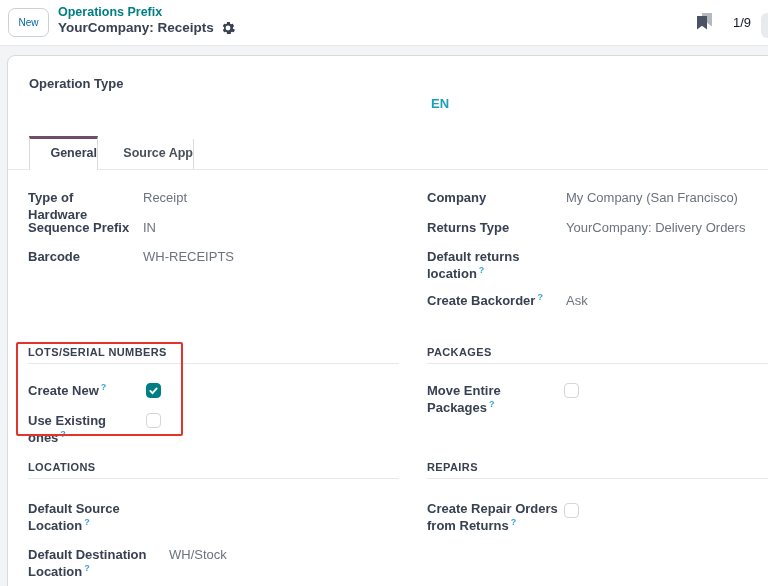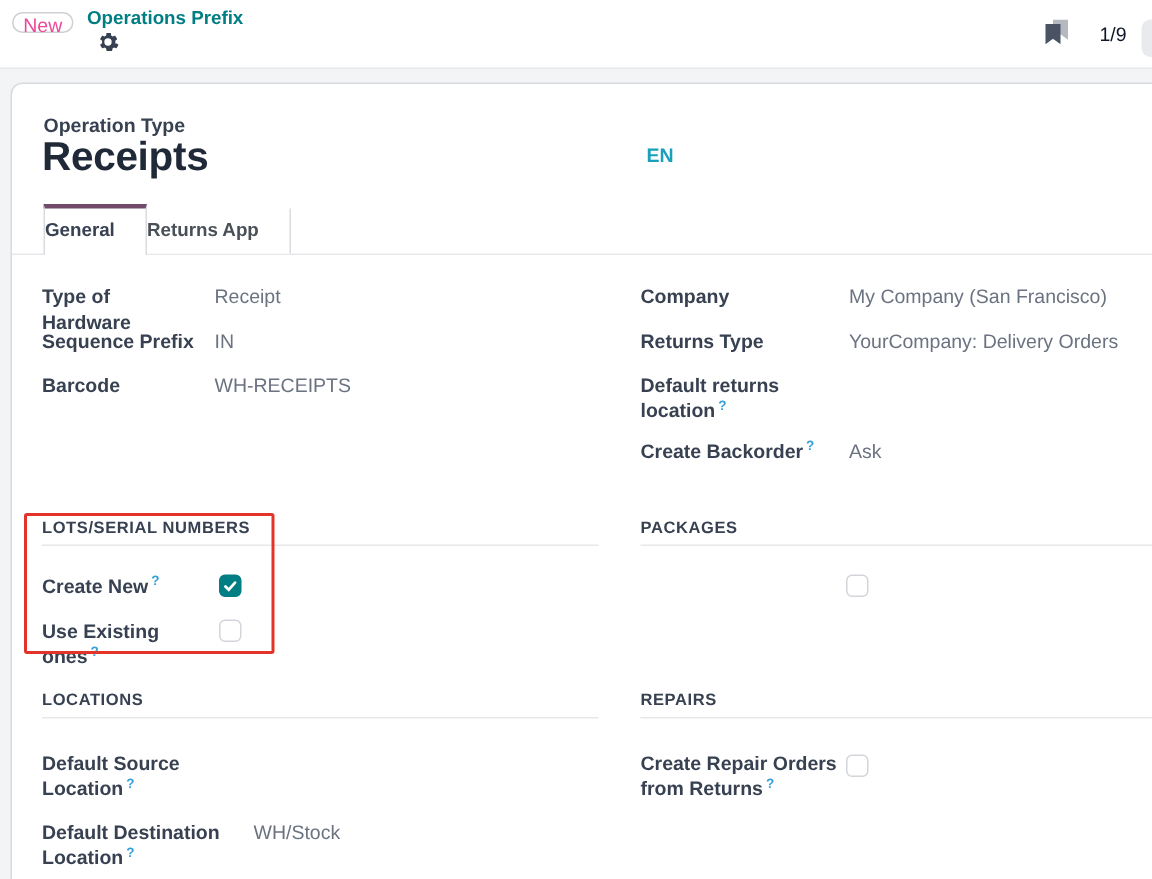--- a/index.html
+++ b/index.html
@@ -10,24 +10,24 @@
     font-family:"Liberation Sans", sans-serif;
     color:#374151;
   }
 
   
   .topbar {
     position:absolute; left:0; top:0; width:768px; height:46px;
     background:#ffffff; border-bottom:1px solid #e6e8eb;
   }
   .btn-new {
-    position:absolute; left:8px; top:8px; width:41px; height:14px;
+    position:absolute; left:8px; top:8px; width:41px; height:29px;
     background:#ffffff; border:1px solid #cdd0d4; border-radius:7px;
     font-family:"Liberation Sans", sans-serif;
-    font-size:13px; color:#ec4899; cursor:pointer;
+    font-size:10px; color:#0369a1; cursor:pointer;
   }
   .breadcrumbs { position:absolute; left:58px; top:5px; line-height:14px; }
   .bc-parent {
     display:block; font-size:12.5px; font-weight:700; color:#017e84;
     text-decoration:none; cursor:pointer;
   }
   .bc-current-row { display:flex; align-items:center; margin-top:2px; }
   .bc-current { font-size:13.5px; font-weight:700; color:#374151; }
   .gear { margin-left:7px; display:inline-flex; cursor:pointer; }
   .topbar-right { position:absolute; right:0; top:0; height:46px; }
@@ -47,21 +47,21 @@
     border-radius:8px 8px 0 0;
   }
   .op-type { position:absolute; left:21px; top:20px; font-size:13px; font-weight:700; color:#374151; }
   .title   { position:absolute; left:20px; top:33px; font-size:27px; font-weight:700; letter-spacing:-0.2px; color:#1f2937; cursor:text; }
   .lang    { position:absolute; left:423px; top:40px; font-size:13px; font-weight:700; color:#1ba0bc; cursor:pointer; }
 
   
   .tabline { position:absolute; left:0; right:0; top:113px; height:1px; background:#e6e8eb; z-index:1; }
   .tabs { position:absolute; left:21px; top:83px; display:flex; z-index:2; }
   .tab {
-    height:30px; line-height:29px; text-align:left; background:#ffffff;
+    height:30px; line-height:29px; text-align:right; background:#ffffff;
     font-size:12.5px; font-weight:700; color:#495057;
     border-right:1px solid #d9dbde; cursor:pointer;
   }
   .tab:first-child { border-left:1px solid #d9dbde; }
   .tab-general { width:69px; } .tab-hardware { width:80px; } .tab-barcode { width:96px; }
   .tab.active {
     border-top:3px solid #714b67; margin-top:-3px; height:34px;
     color:#374151; z-index:3;
   }
 
@@ -104,20 +104,21 @@
 </style>
 </head>
 <body>
 
 <header class="topbar">
   <button class="btn-new">New</button>
 
   <div class="breadcrumbs">
     <a class="bc-parent">Operations Prefix</a>
     <div class="bc-current-row">
+      <span class="bc-current">YourCompany: Receipts</span>
       <span class="gear">
         <svg width="14" height="14" viewBox="0 0 16 16" fill="#374151">
             <path d="M8 5.2a2.8 2.8 0 1 0 0 5.6 2.8 2.8 0 0 0 0-5.6zm6.6 3.9 1.2.8c.2.1.2.3.1.5l-1.3 2.2c-.1.2-.3.2-.5.2l-1.5-.6c-.4.3-.8.5-1.2.7l-.2 1.6c0 .2-.2.3-.4.3H7.2c-.2 0-.4-.1-.4-.3l-.2-1.6c-.4-.2-.8-.4-1.2-.7l-1.5.6c-.2.1-.4 0-.5-.2L2.1 10.4c-.1-.2 0-.4.1-.5l1.3-.9V7l-1.3-.9c-.2-.1-.2-.3-.1-.5l1.3-2.2c.1-.2.3-.2.5-.2l1.5.6c.4-.3.8-.5 1.2-.7l.2-1.6c0-.2.2-.3.4-.3h2.6c.2 0 .4.1.4.3l.2 1.6c.4.2.8.4 1.2.7l1.5-.6c.2-.1.4 0 .5.2l1.3 2.2c.1.2 0 .4-.1.5l-1.2.9v2.1z"></path>
           </svg>
       </span>
     </div>
   </div>
 
   <div class="topbar-right">
     <span class="bookmarks">
@@ -129,27 +130,26 @@
         </svg>
     </span>
     <span class="pager">1/9</span>
     <span class="edge-btn"></span>
   </div>
 </header>
 
 <main class="sheet">
 
   <div class="op-type">Operation Type</div>
-  <h1 class="title">Receipts</h1>
   <span class="lang">EN</span>
 
   <div class="tabline"></div>
   <nav class="tabs">
     <div class="tab tab-general active">General</div>
-    <div class="tab tab-barcode">Returns App</div>
+    <div class="tab tab-barcode">Source App</div>
   </nav>
 
   <div class="frow col-left" style="top:133px">
     <span class="flabel">Type of Hardware</span>
     <span class="fvalue">Receipt</span>
   </div>
   <div class="frow col-left" style="top:163px">
     <span class="flabel">Sequence Prefix</span>
     <span class="fvalue">IN</span>
   </div>
@@ -188,20 +188,21 @@
   </div>
   <div class="frow col-left" style="top:356px">
     <span class="flabel"><span>Use Existing ones</span><sup class="help">?</sup></span>
     <span class="checkbox cb-left">
       
     </span>
   </div>
 
   <div class="sec-head sec-right" style="top:290px">PACKAGES</div>
   <div class="frow col-right" style="top:326px">
+    <span class="flabel" style="width:110px"><span>Move Entire Packages</span><sup class="help">?</sup></span>
     <span class="checkbox cb-right">
       
     </span>
   </div>
 
   <div class="sec-head sec-left" style="top:405px">LOCATIONS</div>
   <div class="frow col-left" style="top:444px">
     <span class="flabel flabel-wide"><span>Default Source Location</span><sup class="help">?</sup></span>
     <span class="fvalue"></span>
   </div>

